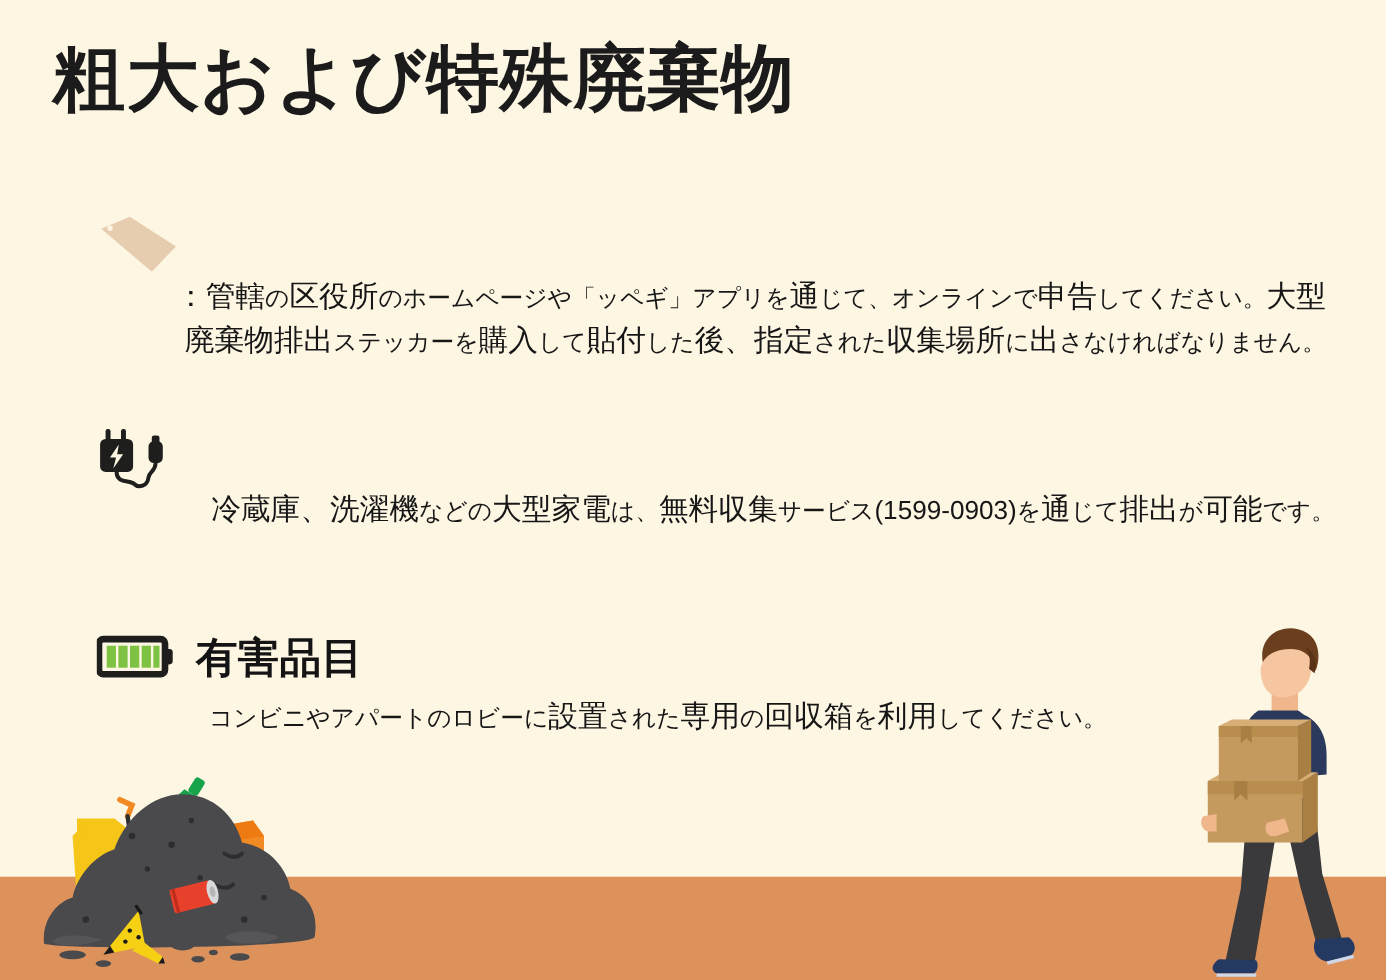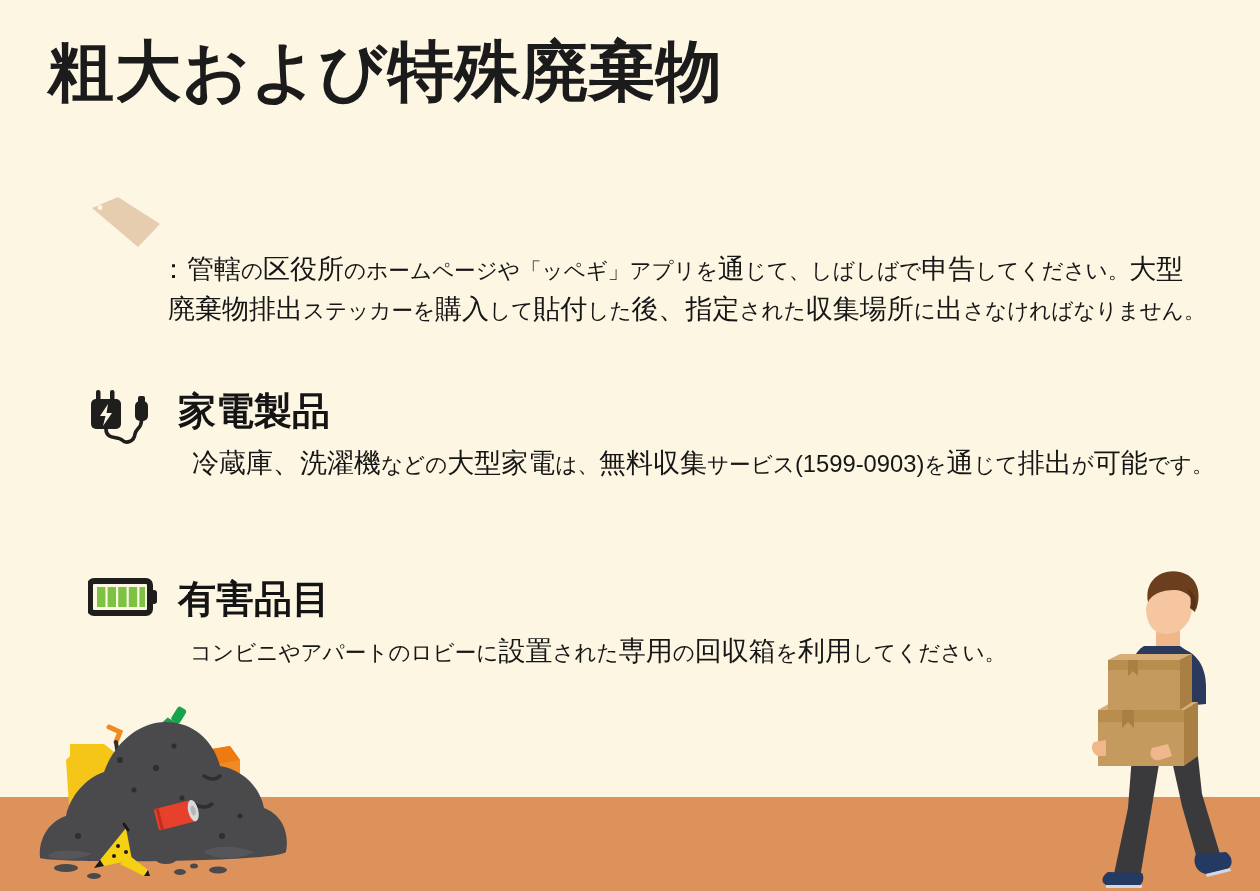--- a/index.html
+++ b/index.html
@@ -130,40 +130,39 @@
 
     <div class="sec-icon tag-icon">
       <svg width="76" height="56" viewBox="0 0 76 56" xmlns="http://www.w3.org/2000/svg">
         <path d="M4 14 L30 3 L72 30 L50 53 Z" fill="#e7cdb0"></path>
         <circle cx="12" cy="13.5" r="2.4" fill="#fdf6e3"></circle>
       </svg>
     </div>
 
 
     <div class="sec-body body-1">
-      <span class="line"><span>：管轄</span><span class="kana">の</span><span>区役所</span><span class="kana">の</span><span class="kana">ホームページや「ッペギ」アプリ</span><span class="kana">を</span><span>通</span><span class="kana">じて、</span><span class="kana">しばしば</span><span class="kana">で</span><span>申告</span><span class="kana">してください。</span><span>大型</span></span>
+      <span class="line"><span>：管轄</span><span class="kana">の</span><span>区役所</span><span class="kana">の</span><span class="kana">ホームページや「ッペギ」アプリ</span><span class="kana">を</span><span>通</span><span class="kana">じて、</span><span class="kana">オンライン</span><span class="kana">で</span><span>申告</span><span class="kana">してください。</span><span>大型</span></span>
       <span class="line indent-1"><span>廃棄物排出</span><span class="kana">ステッカー</span><span class="kana">を</span><span>購入</span><span class="kana">して</span><span>貼付</span><span class="kana">した</span><span>後、</span><span>指定</span><span class="kana">された</span><span>収集場所</span><span class="kana">に</span><span>出</span><span class="kana">さなければなりません。</span></span>
     </div>
   </div>
 
   <div class="section section-2">
 
     <div class="sec-icon plug-icon">
       <svg width="76" height="60" viewBox="0 0 76 60" xmlns="http://www.w3.org/2000/svg">
         <rect x="8" y="2" width="4.5" height="11" rx="2" fill="#1e1e1c"></rect>
         <rect x="22" y="2" width="4.5" height="11" rx="2" fill="#1e1e1c"></rect>
         <rect x="3" y="11" width="30" height="30" rx="5" fill="#1e1e1c"></rect>
         <path d="M20 16 L12 28 L17.5 28 L15 38 L24 25 L18.5 25 Z" fill="#fdf6e3"></path>
         <rect x="47" y="13" width="13" height="20" rx="5" fill="#1e1e1c"></rect>
         <rect x="50" y="8" width="7" height="7" rx="2" fill="#1e1e1c"></rect>
         <path d="M18 41 C18 52, 30 48, 34 52 C38 56, 46 54, 47 46 C48 40, 53 41, 53.5 33" stroke="#1e1e1c" stroke-width="3.6" fill="none" stroke-linecap="round"></path>
       </svg>
     </div>
 
-    <div class="sec-heading">家電製品</div>
 
     <div class="sec-body body-2">
       <span class="line indent-2"><span>冷蔵庫、</span><span>洗濯機</span><span class="kana">などの</span><span>大型家電</span><span class="kana">は、</span><span>無料収集</span><span class="kana">サービス</span><span class="num">(1599-0903)</span><span class="kana">を</span><span>通</span><span class="kana">じて</span><span>排出</span><span class="kana">が</span><span>可能</span><span class="kana">です。</span></span>
     </div>
   </div>
 
   <div class="section section-3">
 
     <div class="sec-icon battery-icon">
       <svg width="76" height="46" viewBox="0 0 76 46" xmlns="http://www.w3.org/2000/svg">

